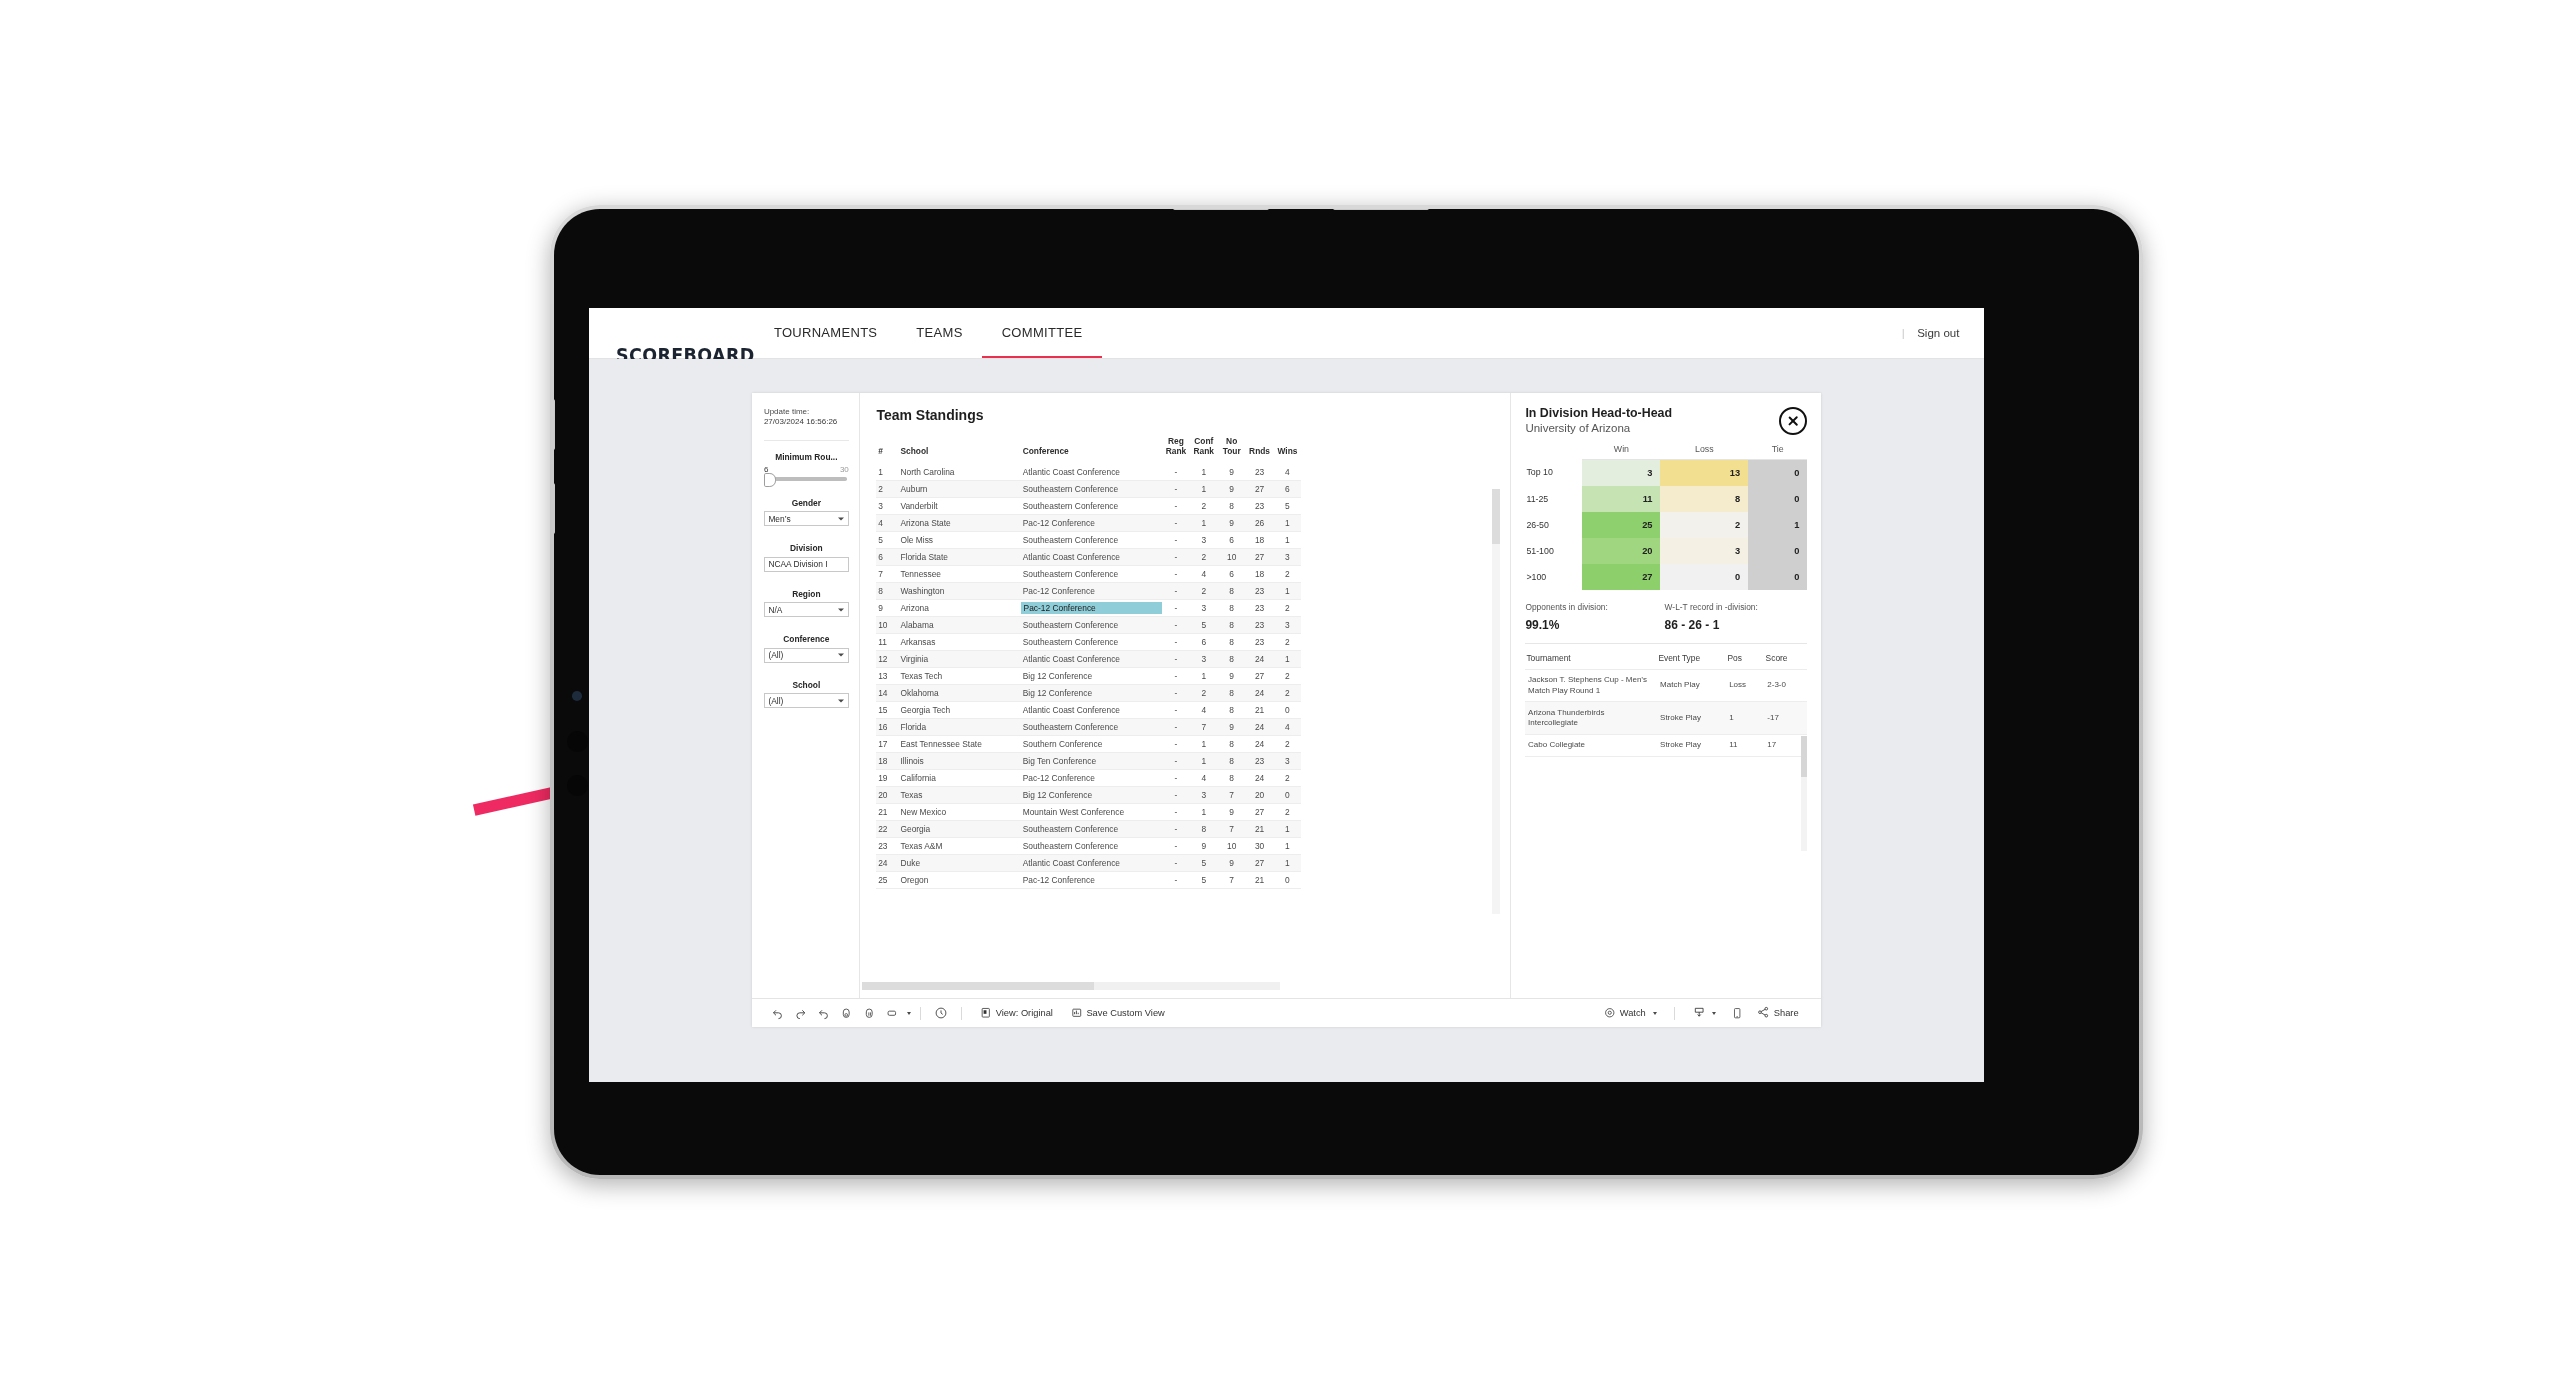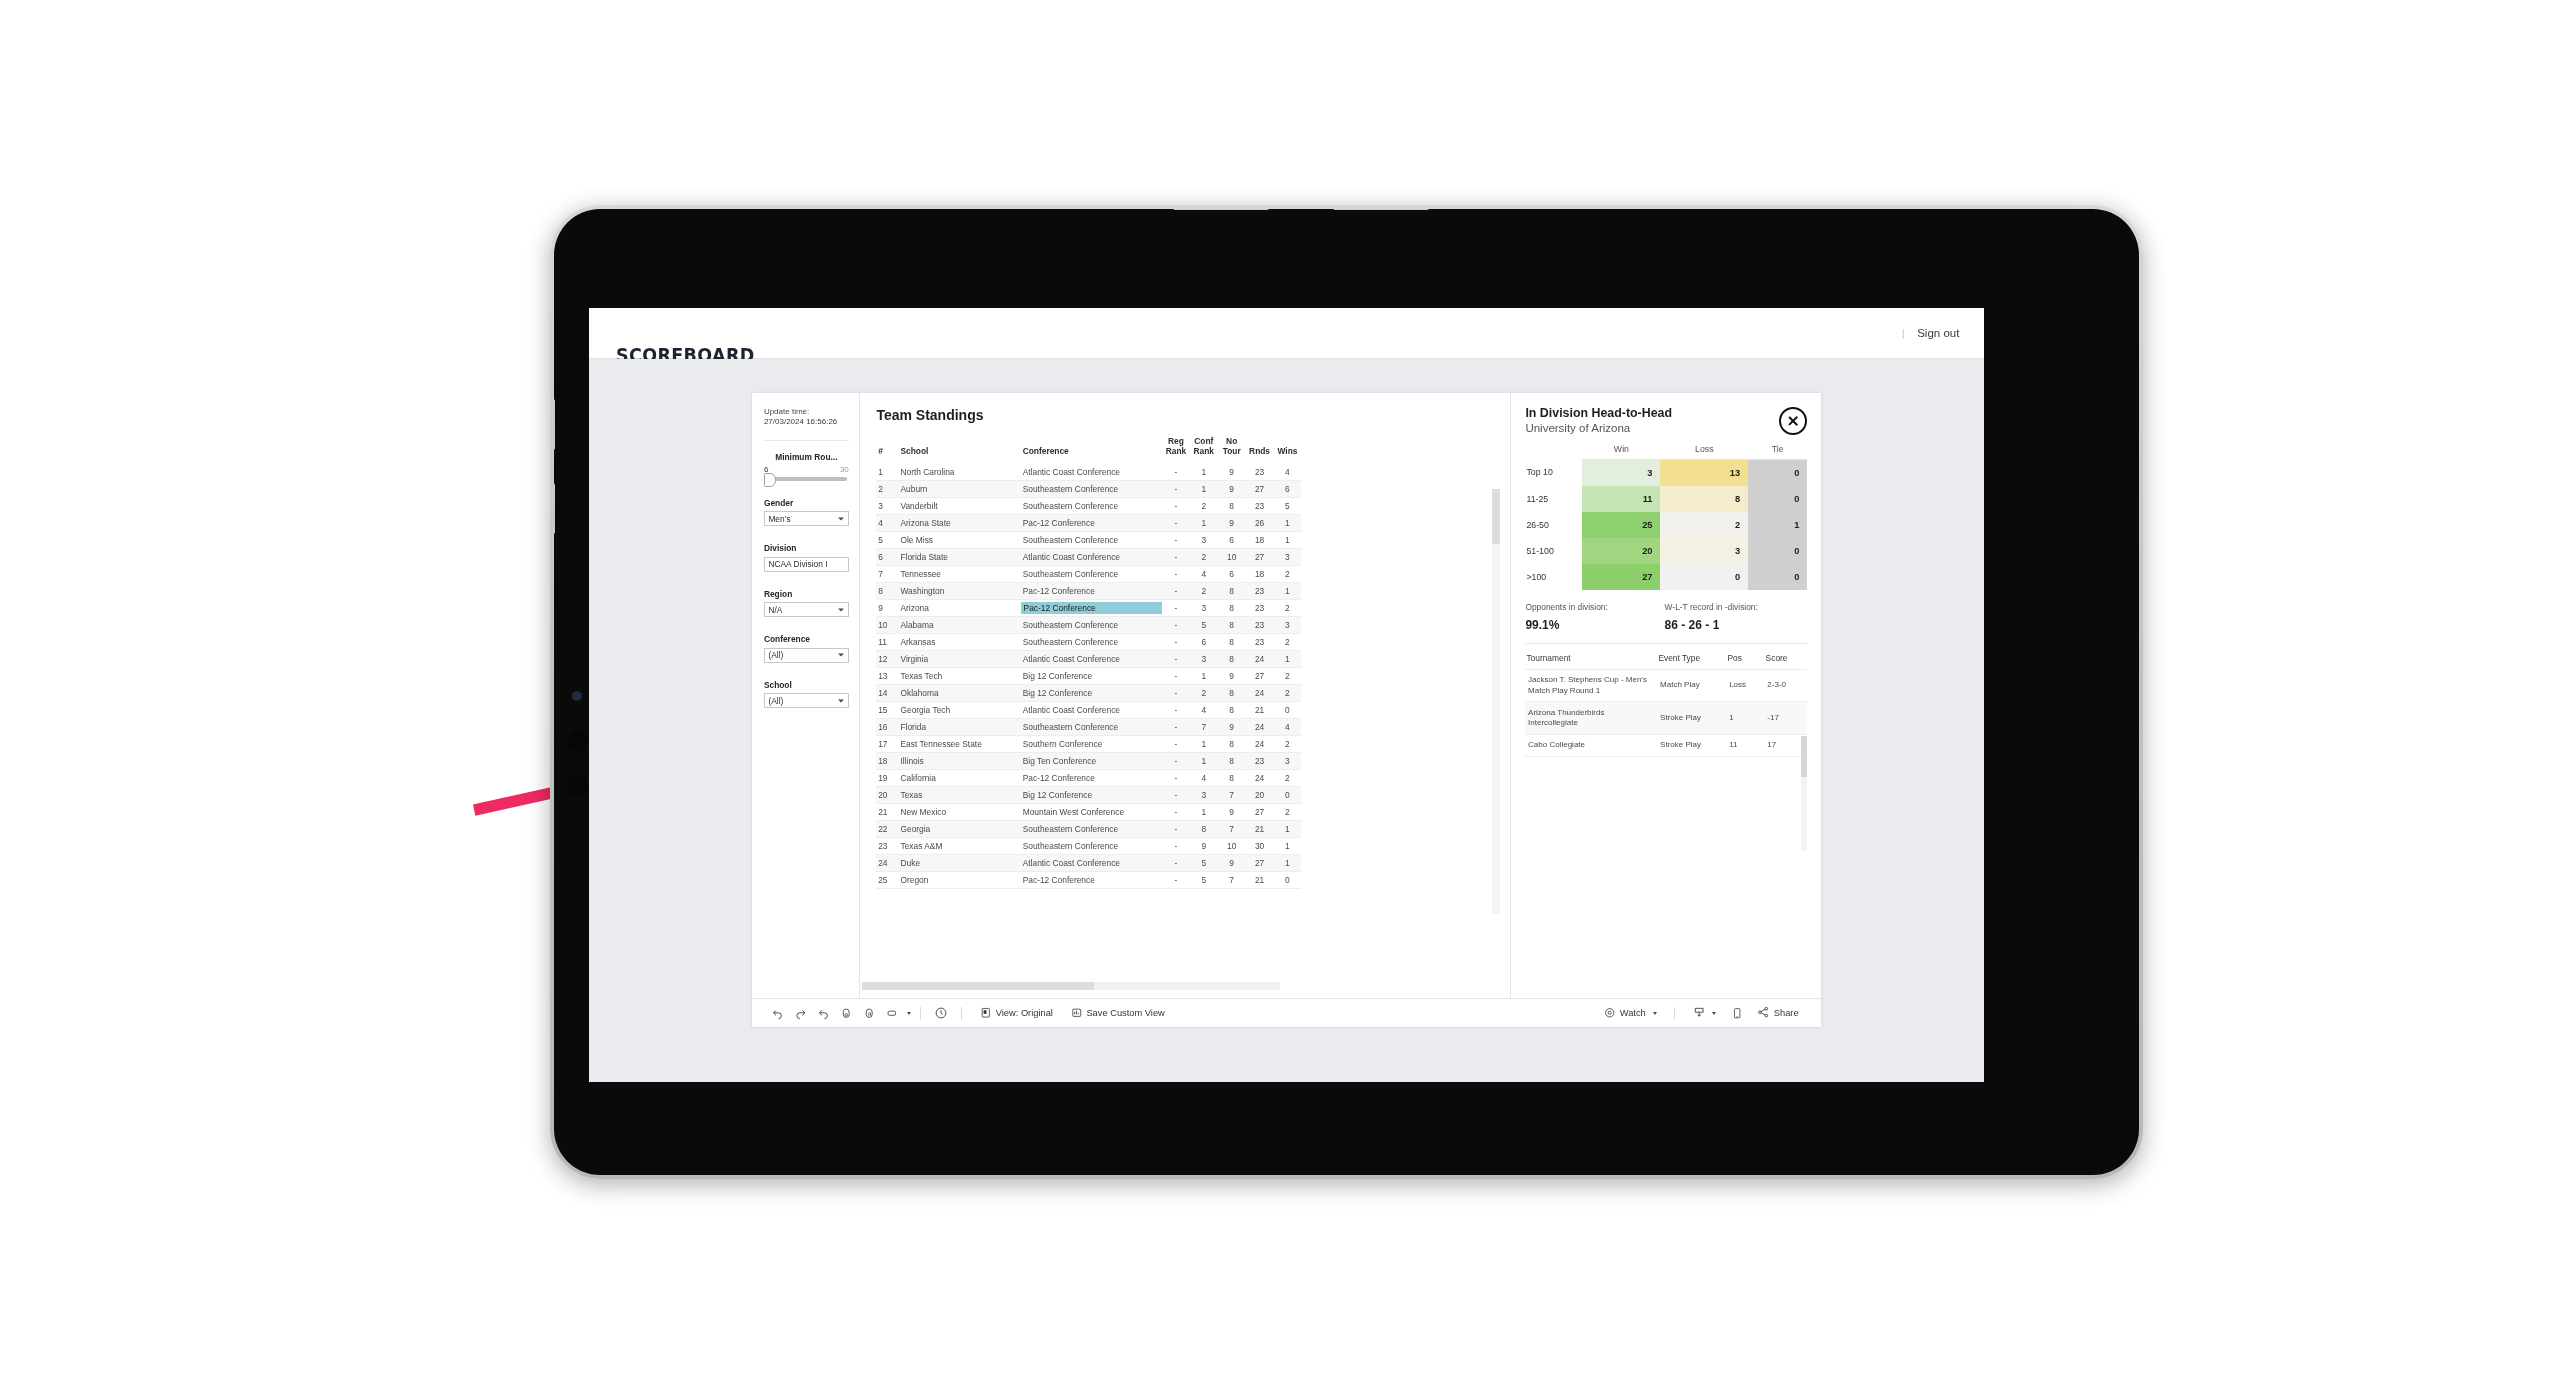--- a/index.html
+++ b/index.html
@@ -226,20 +226,21 @@
   .upd-val { color: #3a3a3a; font-size: 8px; }
   .filt-divider {
     border-top: 0.9px solid #e8e8e8;
     margin: 14px 0 10.6px 0;
   }
   .filt-title {
     font-weight: bold;
     font-size: 8.4px;
     color: #262626;
     margin-bottom: 3.5px;
+    text-align: center;
   }
   .slider-title {
     font-weight: bold;
     font-size: 8.4px;
     color: #262626;
     text-align: center;
     margin-bottom: 2.7px;
   }
   .slider-nums {
     display: flex;
@@ -569,20 +570,25 @@
       <div class="cam-dot"></div>
       <div class="cam-dot2"></div>
       <div class="cam-dot3"></div>
 
       <div class="screen">
 
         <div class="appbar">
           <div class="logo-wrap">
             <div class="logo-main">SCOREBOARD</div>
             <div class="logo-sub"><span>Powered by </span><span class="brand">clippd</span></div>
+          </div>
+          <div class="topnav">
+            <div class="topnav-item">TOURNAMENTS</div>
+            <div class="topnav-item">TEAMS</div>
+            <div class="topnav-item active">COMMITTEE</div>
           </div>
           <div class="signout">
             <span class="bar">|</span>
             <a>Sign out</a>
           </div>
         </div>
 
 
         <div class="dash">
           <div class="dash-card">

